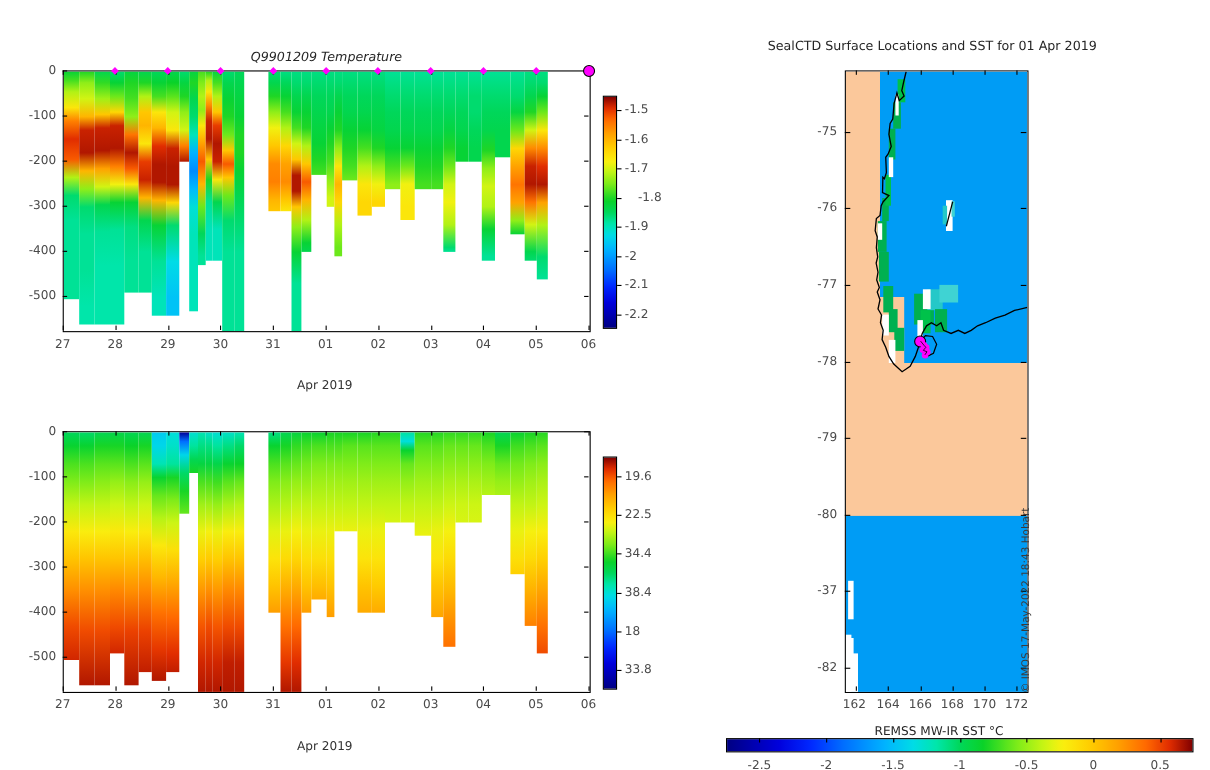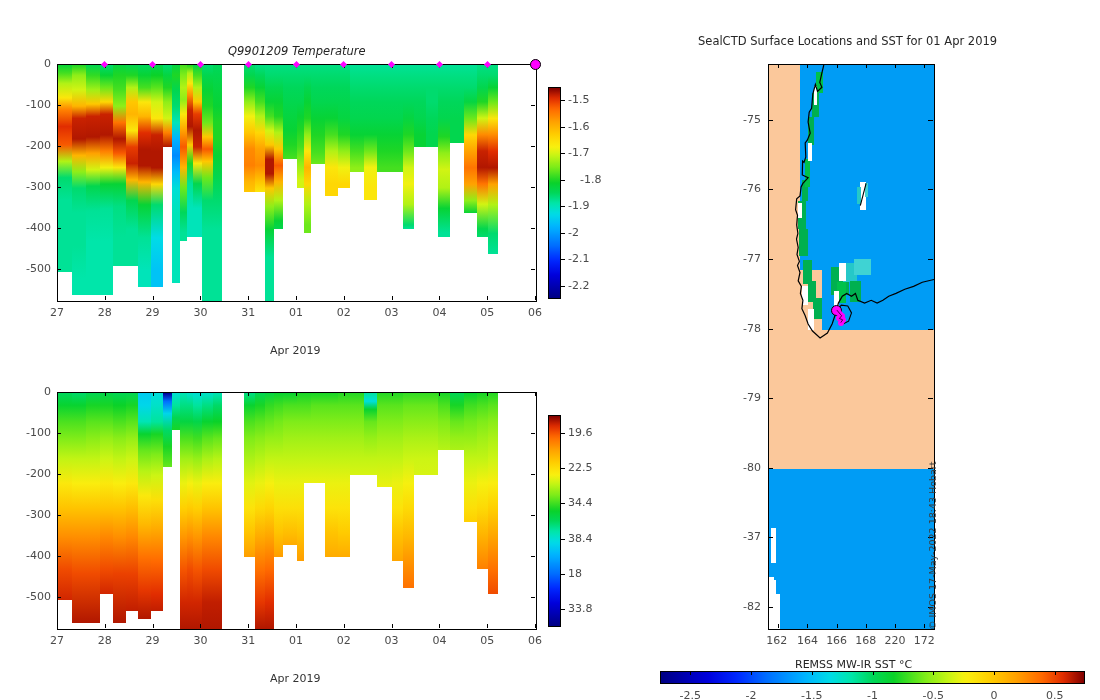--- a/index.html
+++ b/index.html
@@ -323,21 +323,21 @@
       <div class="tk" style="left: 187.425px; width: 1px; height: 4px; top: 624px;"></div>
       <div class="abs tick" style="left: 175.425px; top: 634px; width: 24px; text-align: center;">164</div>
       <div class="tk" style="left: 216.628px; width: 1px; height: 4px; top: 64px;"></div>
       <div class="tk" style="left: 216.628px; width: 1px; height: 4px; top: 624px;"></div>
       <div class="abs tick" style="left: 204.628px; top: 634px; width: 24px; text-align: center;">166</div>
       <div class="tk" style="left: 245.832px; width: 1px; height: 4px; top: 64px;"></div>
       <div class="tk" style="left: 245.832px; width: 1px; height: 4px; top: 624px;"></div>
       <div class="abs tick" style="left: 233.832px; top: 634px; width: 24px; text-align: center;">168</div>
       <div class="tk" style="left: 275.035px; width: 1px; height: 4px; top: 64px;"></div>
       <div class="tk" style="left: 275.035px; width: 1px; height: 4px; top: 624px;"></div>
-      <div class="abs tick" style="left: 263.035px; top: 634px; width: 24px; text-align: center;">220</div>
+      <div class="abs tick" style="left: 263.035px; top: 634px; width: 24px; text-align: center;">170</div>
       <div class="tk" style="left: 304.239px; width: 1px; height: 4px; top: 64px;"></div>
       <div class="tk" style="left: 304.239px; width: 1px; height: 4px; top: 624px;"></div>
       <div class="abs tick" style="left: 292.239px; top: 634px; width: 24px; text-align: center;">172</div>
       <div class="tk" style="top: 119.704px; height: 1px; width: 5px; left: 148px;"></div>
       <div class="tk" style="top: 119.704px; height: 1px; width: 5px; left: 308px;"></div>
       <div class="abs tick" style="left: 108px; top: 112.704px; width: 33px; text-align: right;">-75</div>
       <div class="tk" style="top: 189.333px; height: 1px; width: 5px; left: 148px;"></div>
       <div class="tk" style="top: 189.333px; height: 1px; width: 5px; left: 308px;"></div>
       <div class="abs tick" style="left: 108px; top: 182.333px; width: 33px; text-align: right;">-76</div>
       <div class="tk" style="top: 258.963px; height: 1px; width: 5px; left: 148px;"></div>

